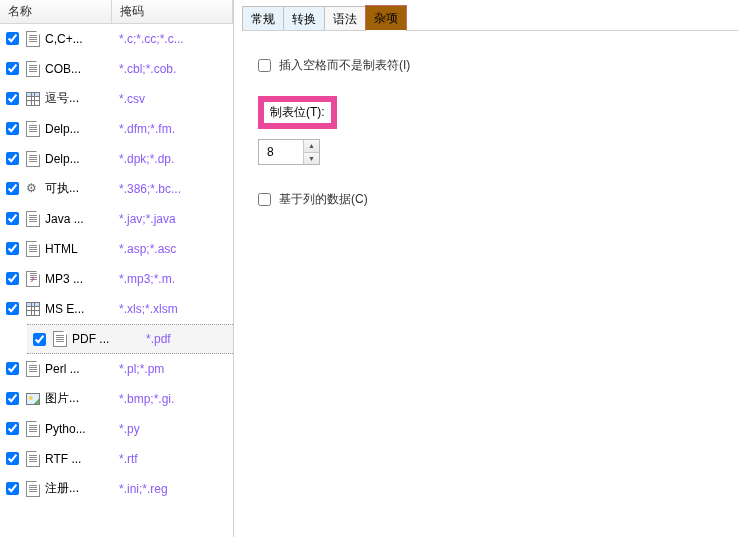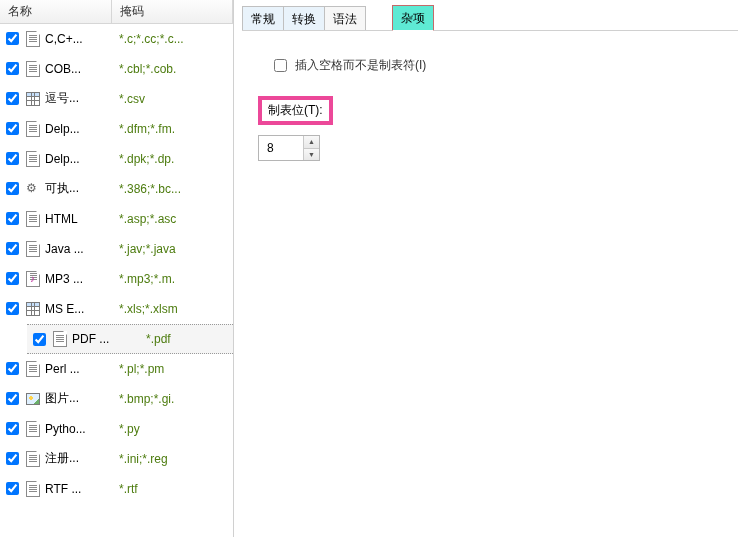--- a/index.html
+++ b/index.html
@@ -76,21 +76,21 @@
       overflow: hidden;
       text-overflow: ellipsis;
       white-space: nowrap;
       margin-right: 6px;
     }
     .list-row .cell-mask {
       flex: 1;
       overflow: hidden;
       text-overflow: ellipsis;
       white-space: nowrap;
-      color: #4d7c0f;
+      color: #8b5cf6;
     }
     
     .list-body::-webkit-scrollbar { width: 17px; }
     .list-body::-webkit-scrollbar-track { background: #f0f0f0; border-left:1px solid #ddd; }
     .list-body::-webkit-scrollbar-thumb { background: #c9c9c9; border:1px solid #aaa; }
     .list-body::-webkit-scrollbar-button { background:#f0f0f0; height:17px; border:1px solid #ccc;}
     
     .right-panel {
       flex: 1;
       padding: 0;
@@ -112,44 +112,42 @@
       background: #f7f7f7;
       font-size: 12px;
       position: relative;
       height: 24px;
       line-height: 14px;
     }
     .tab.blue {
       background: #e9f3fb;
     }
     .tab.active {
-      background: #5eead4;
+      background: #a16207;
       border: 1px solid #c46a6a;
       border-bottom: 1px solid #fff;
       height: 26px;
       margin-bottom: -1px;
       z-index: 2;
-      margin-left: 27px;
     }
     .tab-content {
       padding: 26px 24px;
     }
     .form-row {
       display: flex;
       align-items: center;
       margin-bottom: 22px;
-      margin-left: 16px;
     }
     .form-row input[type=checkbox] {
       width: 13px; height: 13px; margin-right: 8px;
     }
     .form-row label { font-size: 12px; color: #333; }
     .field-label {
       display: inline-block;
-      border: 4px solid #ec4899;
+      border: 6px solid #ec4899;
       padding: 2px 6px;
       margin-bottom: 10px;
       font-size: 12px;
     }
     .spinner {
       display: flex;
       border: 1px solid #b5b5b5;
       width: 62px;
       height: 26px;
       align-items: stretch;
@@ -277,34 +275,34 @@
           <span class="ico-gear"></span>
         </span>
         <span class="cell-name">可执...</span>
         <span class="cell-mask">*.386;*.bc...</span>
       </div>
       <div class="list-row">
         <input type="checkbox" class="chk" checked="" style="">
         <span class="file-icon">
           <span class="ico-doc"></span>
         </span>
+        <span class="cell-name">Java ...</span>
+        <span class="cell-mask">*.jav;*.java</span>
+      </div>
+      <div class="list-row">
+        <input type="checkbox" class="chk" checked="" style="">
+        <span class="file-icon">
+          <span class="ico-doc"></span>
+        </span>
         <span class="cell-name">HTML</span>
         <span class="cell-mask">*.asp;*.asc</span>
       </div>
       <div class="list-row">
         <input type="checkbox" class="chk" checked="" style="">
         <span class="file-icon">
-          <span class="ico-doc"></span>
-        </span>
-        <span class="cell-name">Java ...</span>
-        <span class="cell-mask">*.jav;*.java</span>
-      </div>
-      <div class="list-row">
-        <input type="checkbox" class="chk" checked="" style="">
-        <span class="file-icon">
           <span class="ico-doc ico-music"></span>
         </span>
         <span class="cell-name">MP3 ...</span>
         <span class="cell-mask">*.mp3;*.m.</span>
       </div>
       <div class="list-row">
         <input type="checkbox" class="chk" checked="" style="">
         <span class="file-icon">
           <span class="ico-grid"></span>
         </span>
@@ -341,30 +339,30 @@
           <span class="ico-doc"></span>
         </span>
         <span class="cell-name">Pytho...</span>
         <span class="cell-mask">*.py</span>
       </div>
       <div class="list-row">
         <input type="checkbox" class="chk" checked="" style="">
         <span class="file-icon">
           <span class="ico-doc"></span>
         </span>
+        <span class="cell-name">RTF ...</span>
+        <span class="cell-mask">*.rtf</span>
+      </div>
+      <div class="list-row">
+        <input type="checkbox" class="chk" checked="" style="">
+        <span class="file-icon">
+          <span class="ico-doc"></span>
+        </span>
         <span class="cell-name">注册...</span>
         <span class="cell-mask">*.ini;*.reg</span>
-      </div>
-      <div class="list-row">
-        <input type="checkbox" class="chk" checked="" style="">
-        <span class="file-icon">
-          <span class="ico-doc"></span>
-        </span>
-        <span class="cell-name">RTF ...</span>
-        <span class="cell-mask">*.rtf</span>
       </div>
     </div>
 </div>
 
 <div class="right-panel">
   <div class="tabs" id="tabs">
       <div class="tab blue">常规</div>
       <div class="tab blue">转换</div>
       <div class="tab">语法</div>
       <div class="tab active">杂项</div>
@@ -382,15 +380,19 @@
     </div>
     <div class="spinner">
       <div class="val">8</div>
       <div class="btns">
         <div class="sbtn">▲</div>
         <div class="sbtn">▼</div>
       </div>
     </div>
 
 
+    <div class="form-row">
+      <input type="checkbox" style="">
+      <label>基于列的数据(C)</label>
+    </div>
 
   </div>
 </div>
 
 </body></html>

